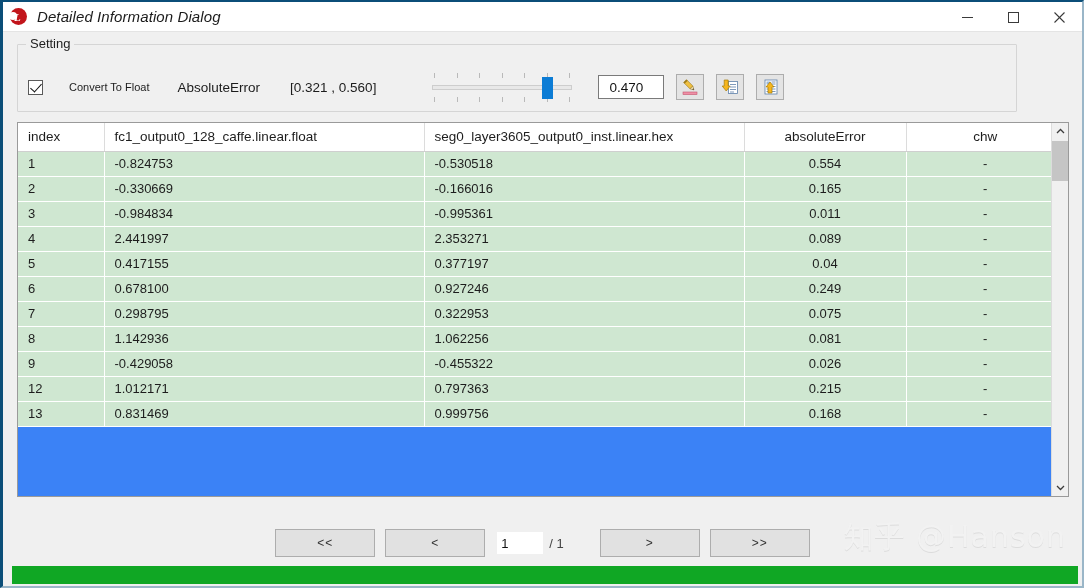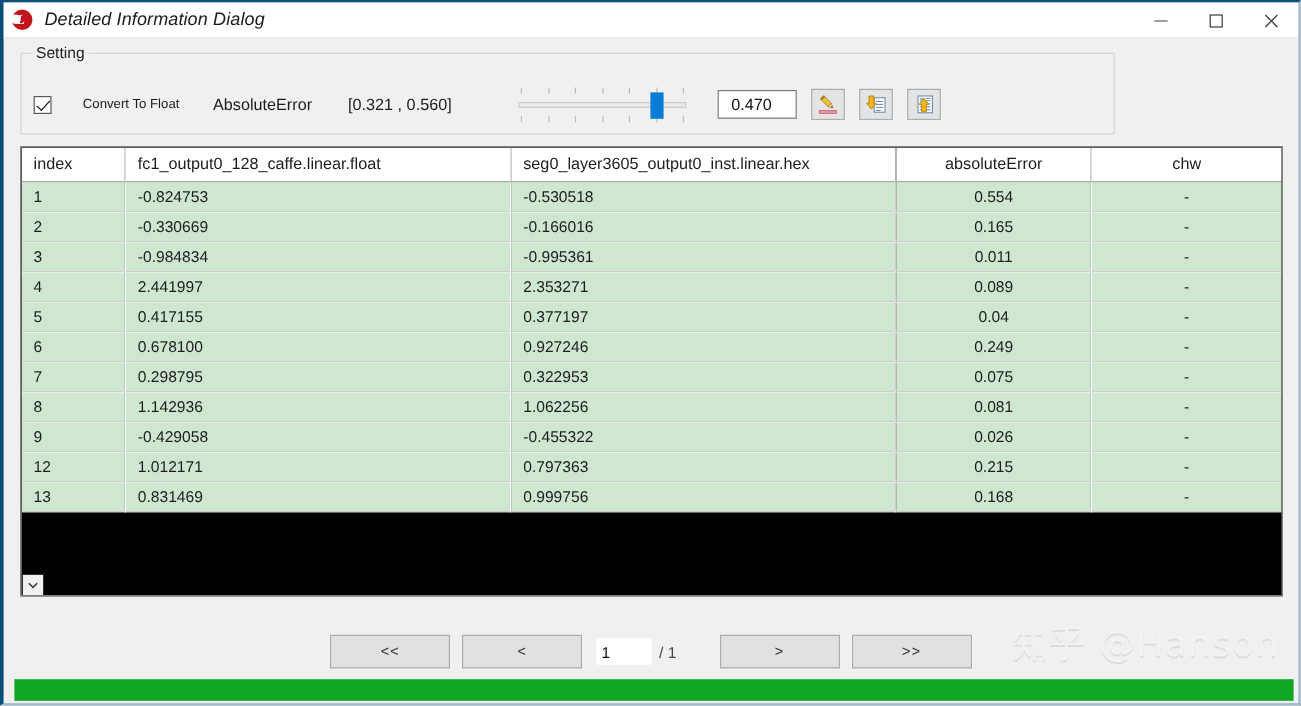--- a/index.html
+++ b/index.html
@@ -64,21 +64,21 @@
     width: 46px; height: 30px;
     display: flex; align-items: center; justify-content: center;
     color: #3a3a3a; font-size: 13px;
   }
   .winbtn svg { display: block; }
 
   
   #setting-group {
     position: absolute;
     left: 14px; top: 42px;
-    width: 912px; height: 68px;
+    width: 1000px; height: 68px;
     border: 1px solid #d5d5d5;
     border-radius: 1px;
   }
   #setting-legend {
     position: absolute;
     left: 8px; top: -9px;
     background: #f0f0f0;
     padding: 0 4px;
     font-size: 13px; color: #222;
   }
@@ -165,24 +165,23 @@
     flex: none;
   }
   .iconbtn svg { display: block; }
 
   
   #table-outer {
     position: absolute;
     left: 14px; top: 120px;
     width: 1052px; height: 375px;
     border: 1px solid #9a9a9a;
-    background: #000000;
+    background: #3b82f6;
     display: flex;
     overflow: hidden;
-    flex-direction: column;
   }
   #table-area {
     flex: 1 1 auto;
     overflow: hidden;
   }
   table {
     border-collapse: collapse;
     width: 100%;
     table-layout: fixed;
     font-size: 13px;

